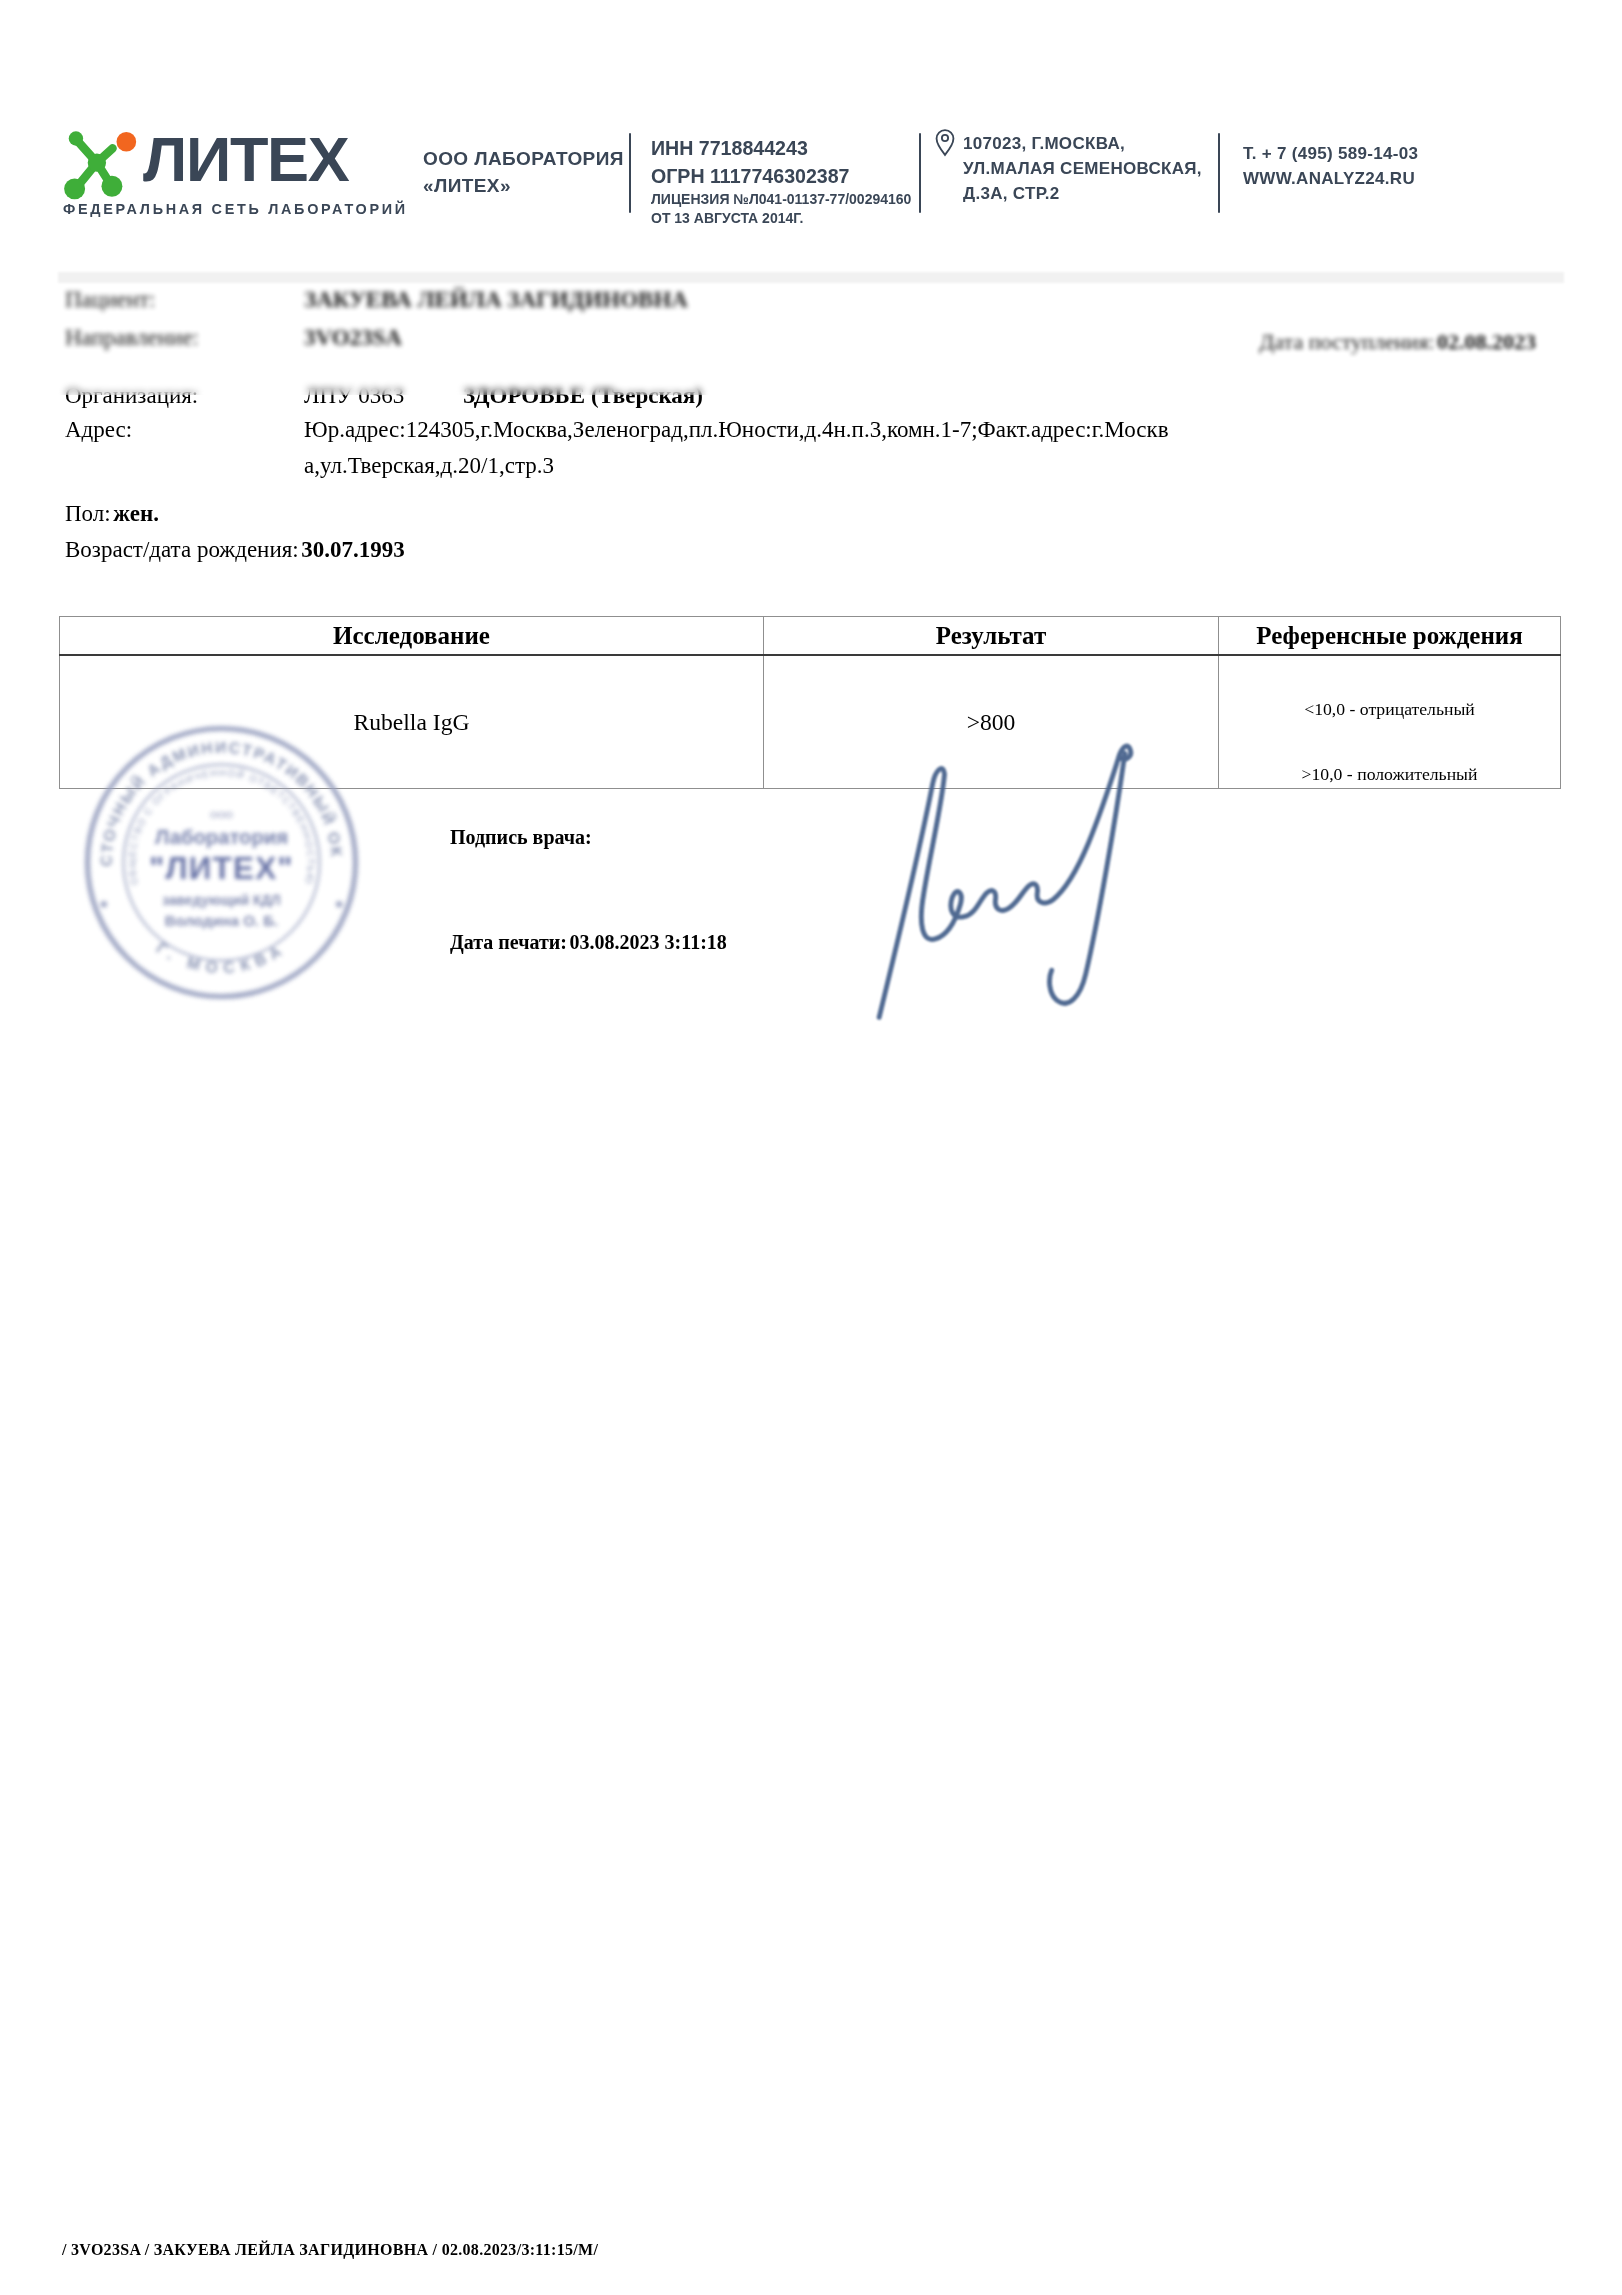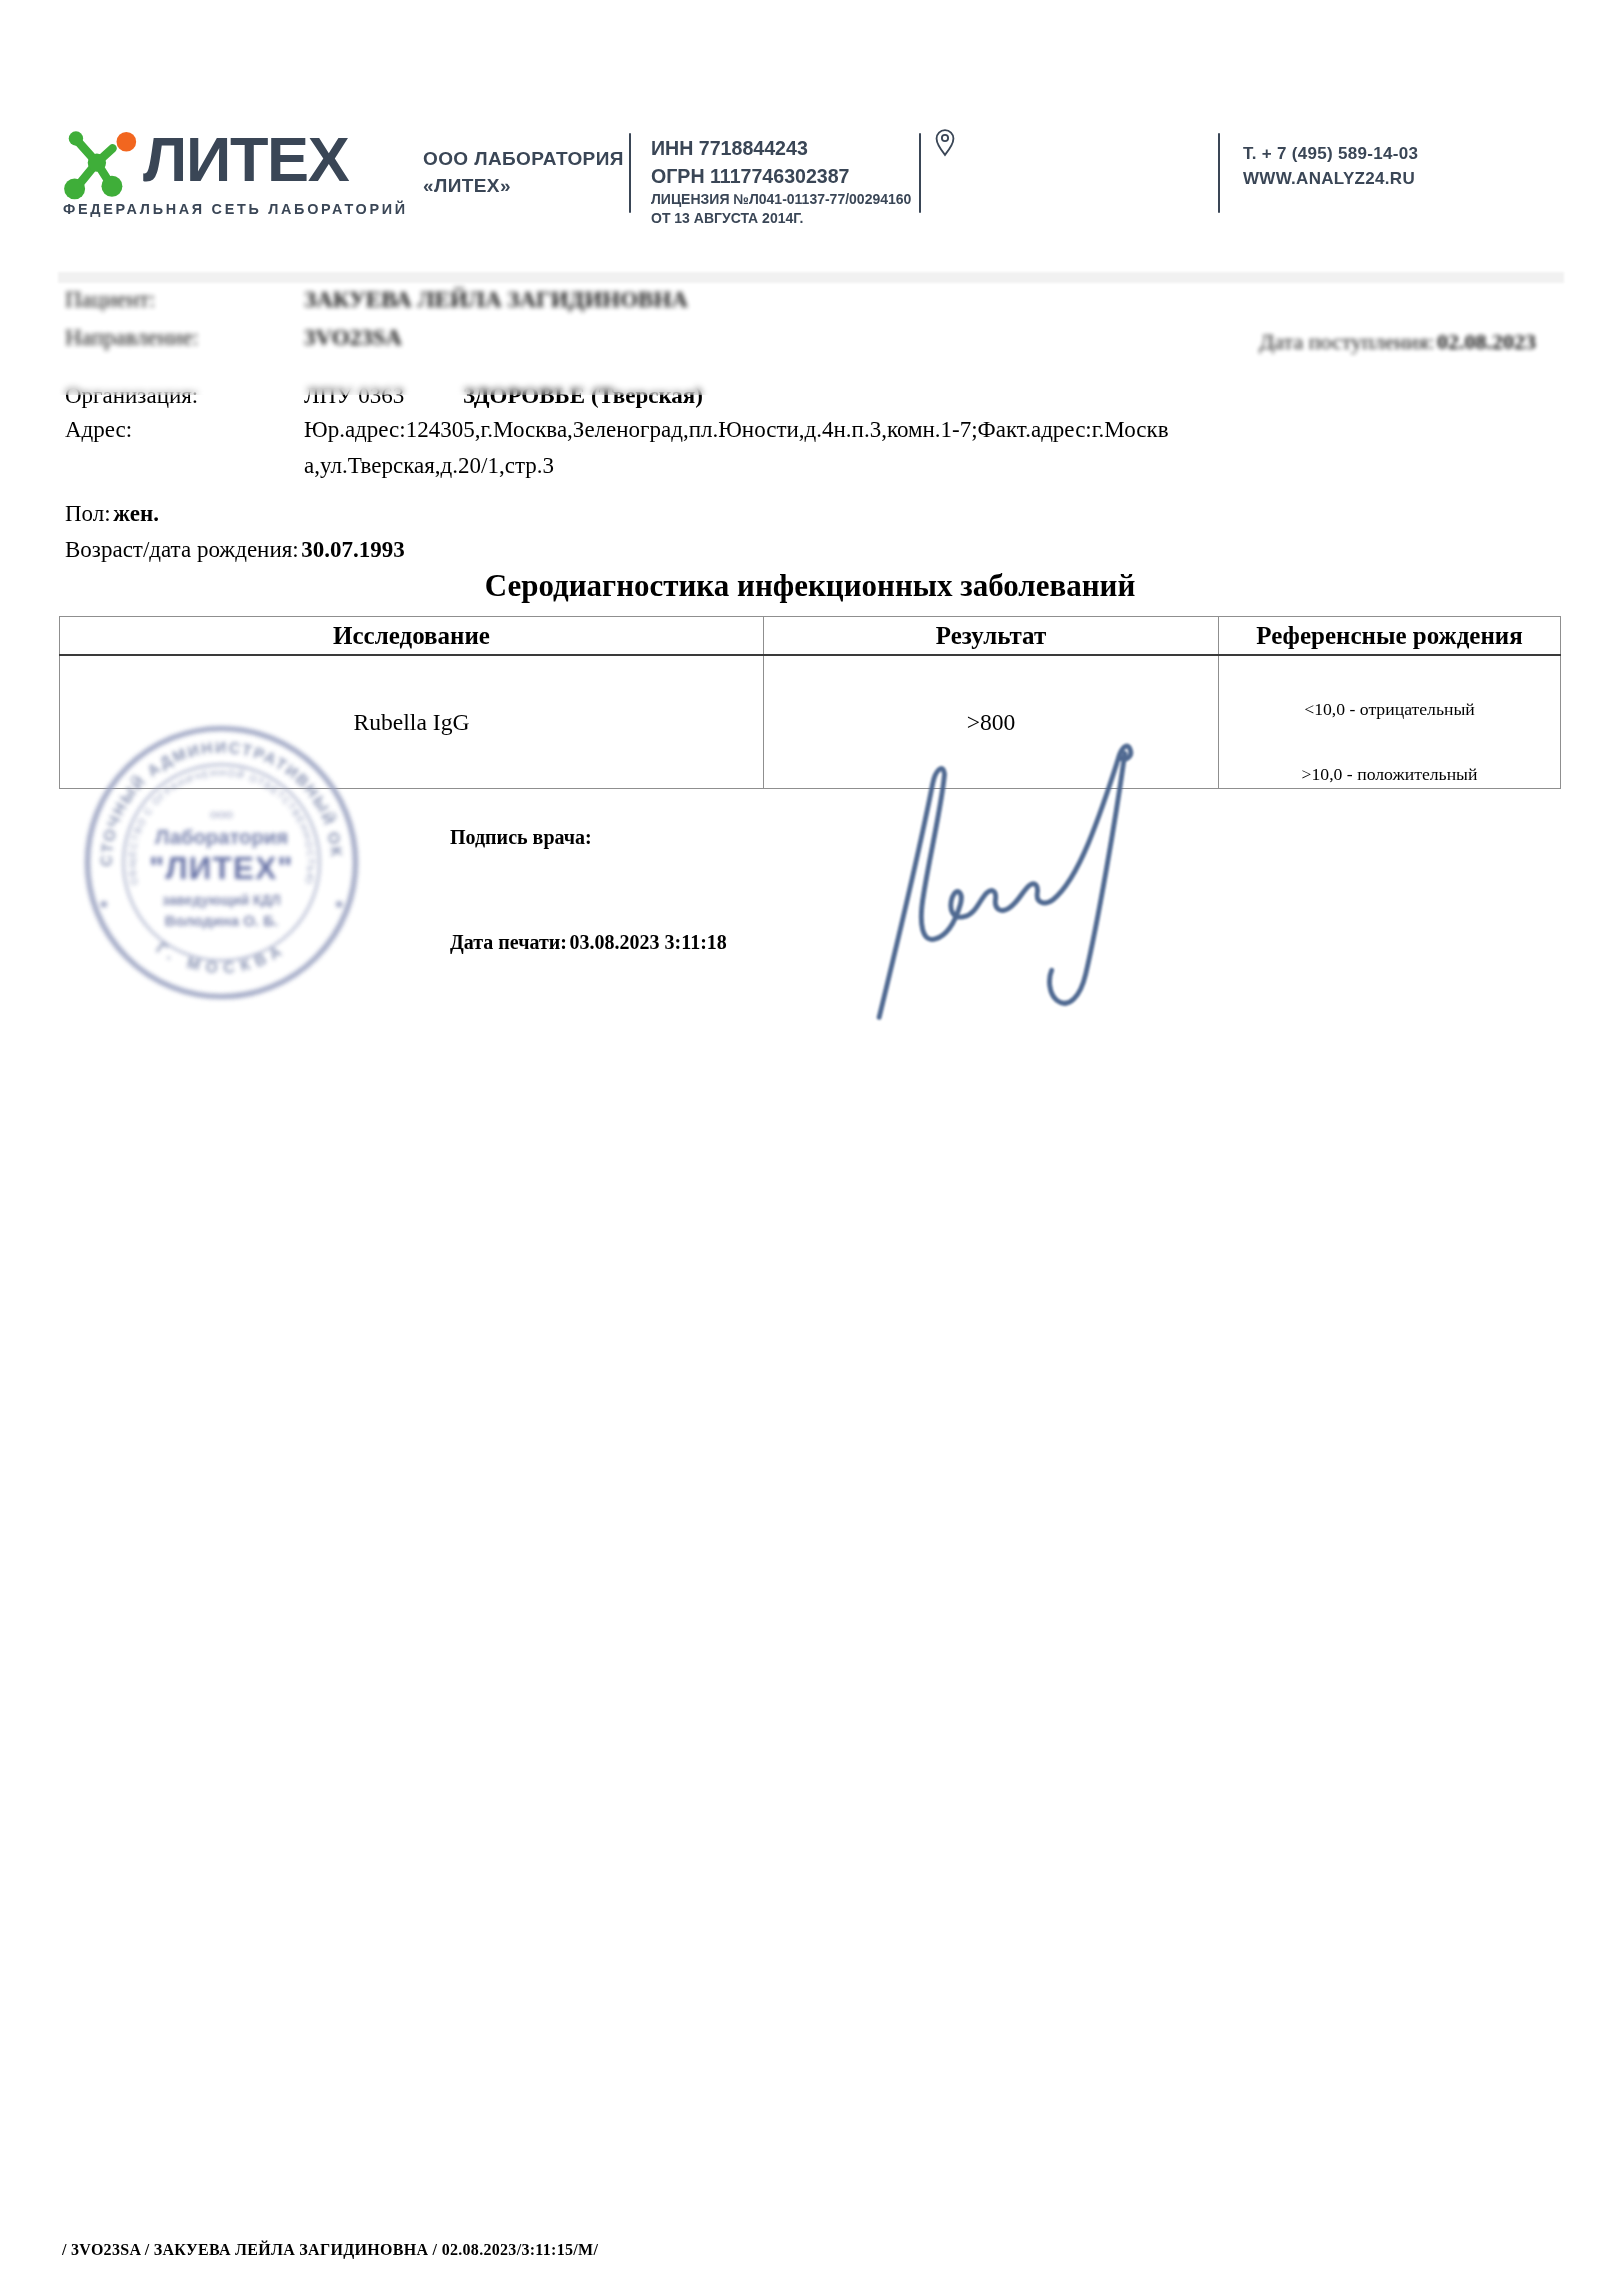--- a/index.html
+++ b/index.html
@@ -77,20 +77,25 @@
   </div>
 
   <div class="abs vdiv" style="left:919px;top:133px;"></div>
 
   <div class="abs" style="left:934px;top:128px;">
     <svg width="22" height="30" viewBox="0 0 24 32">
       <path d="M12,2 C6.9,2 2.8,6.1 2.8,11.2 C2.8,17.6 12,29 12,29 S21.2,17.6 21.2,11.2 C21.2,6.1 17.1,2 12,2 Z" fill="none" stroke="#3a4656" stroke-width="2"></path>
       <circle cx="12" cy="10.6" r="3.4" fill="none" stroke="#3a4656" stroke-width="2"></circle>
     </svg>
   </div>
+  <div class="abs hdr hcol" style="left:963px;top:131px;">
+    <div>107023, Г.МОСКВА,</div>
+    <div>УЛ.МАЛАЯ СЕМЕНОВСКАЯ,</div>
+    <div>Д.3А, СТР.2</div>
+  </div>
 
   <div class="abs vdiv" style="left:1218px;top:133px;"></div>
 
   <div class="abs hdr hcol" style="left:1243px;top:141px;">
     <div>Т. + 7 (495) 589-14-03</div>
     <div>WWW.ANALYZ24.RU</div>
   </div>
 
   <div class="abs graybar" style="left:58px;top:272px;width:1506px;height:10.5px;"></div>
 
@@ -122,21 +127,20 @@
 
   <div class="abs" style="left:65px;top:501px;">
     <span class="lab">Пол:</span>
     <span class="val">жен.</span>
   </div>
   <div class="abs" style="left:65px;top:537px;">
     <span class="lab">Возраст/дата рождения:</span>
     <span class="val">30.07.1993</span>
   </div>
 
-  <div class="abs title" style="left:59px;top:568px;width:1502px;">Серодиагностика инфекционных заболеваний</div>
 
   <table class="results abs" style="left:59px;top:616px;">
     <colgroup>
         <col style="width:704px">
         <col style="width:455px">
         <col style="width:342px">
       </colgroup>
     <thead>
       <tr>
         <th>Исследование</th>

